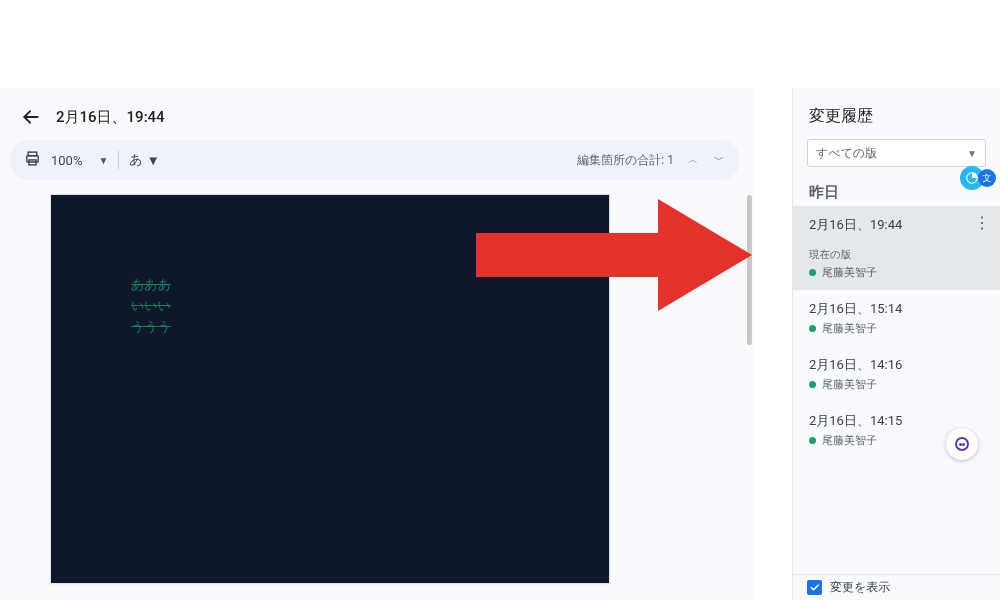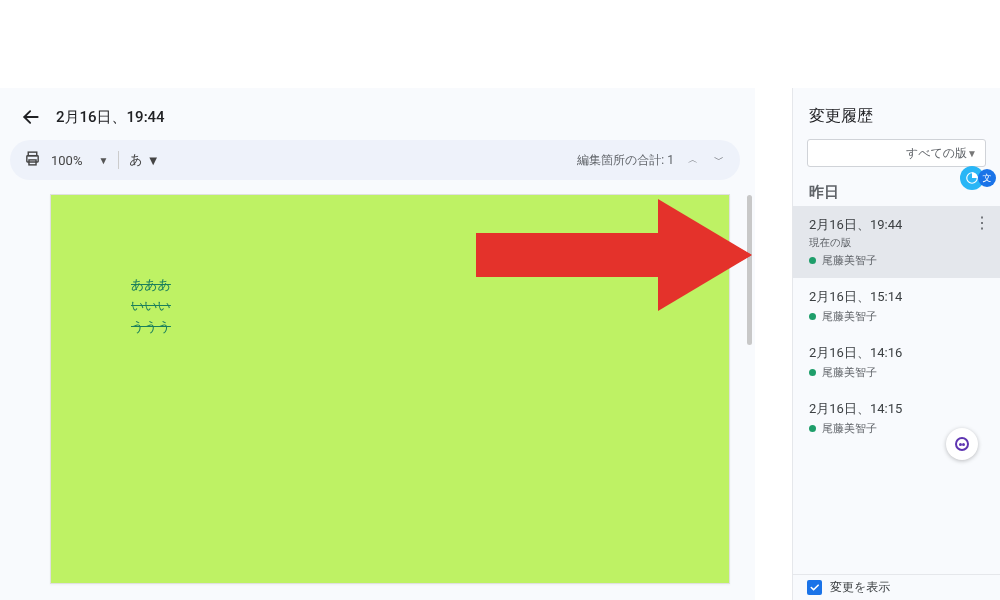--- a/index.html
+++ b/index.html
@@ -65,23 +65,23 @@
   .zoom-group .chev { font-size: 10px; color:#555;}
   .toolbar-row .divider { width:1px; height:18px; background:#ccc; margin:0 10px; }
   .lang-toggle { font-size: 13px; color:#444; display:flex; align-items:center; gap:4px;}
   .toolbar-spacer { flex:1; }
   .edits-count { font-size: 12px; color:#5f6368; display:flex; align-items:center; gap:12px;}
   .edits-count .chev { font-size:10px; color:#5f6368; padding:0 2px; cursor:pointer;}
   .doc-page {
     position: absolute;
     left: 50px;
     top: 194px;
-    width: 680px;
+    width: 560px;
     height: 390px;
-    background:#bef264;
+    background:#0f172a;
     border:1px solid #e0e0e0;
     box-shadow: 0 1px 2px rgba(0,0,0,0.04);
   }
   .doc-content {
     position:absolute;
     left:80px; top:80px;
     font-size:13px;
     color:#1a7f5c;
     line-height:1.6;
   }
@@ -118,21 +118,21 @@
     margin: 0 14px 10px 14px;
     border:1px solid #d0d3d8;
     border-radius:3px;
     background:#fff;
     height:28px;
     display:flex;
     align-items:center;
     padding:0 8px;
     font-size:12px;
     color:#5f6368;
-    justify-content:flex-end;
+    justify-content:space-between;
     cursor:pointer;
   }
   .version-select .chev { font-size:10px; color:#777; }
   .section-label {
     font-size:15px;
     color:#5f6368;
     padding: 6px 16px 4px;
     font-weight: bold;
   }
   .version-list { flex:1; overflow:auto; }
@@ -142,21 +142,21 @@
     position:relative;
   }
   .version-item.selected { background:#e4e7ec; }
   .version-item .v-time {
     font-size:13px;
     color:#3c4043;
   }
   .version-item .v-sub {
     font-size:10.5px;
     color:#5f6368;
-    margin-top:2px;
+    margin-top:14px;
   }
   .version-item .v-author {
     font-size:11px;
     color:#5f6368;
     margin-top:3px;
     display:flex;
     align-items:center;
     gap:6px;
   }
   .author-dot {

